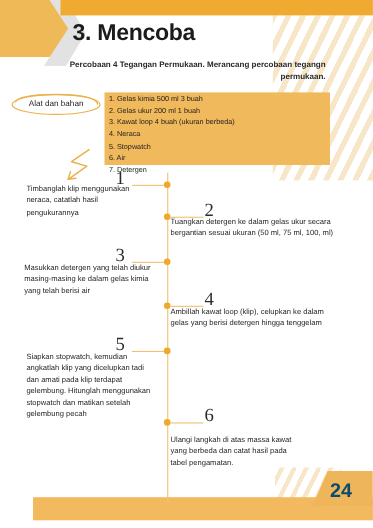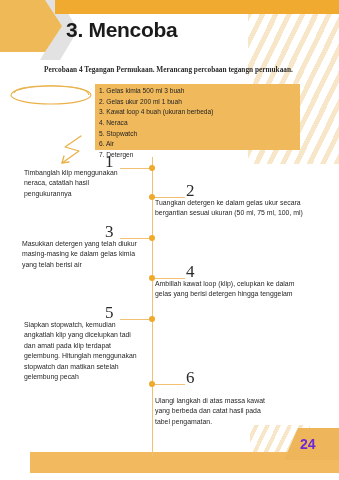--- a/index.html
+++ b/index.html
@@ -46,23 +46,23 @@
     clip-path:polygon(40px 0, 60px 0, 78px 30px, 60px 60px, 40px 60px, 58px 30px);
   }
 
   
   .title{
     position:absolute; left:66px; top:18px; z-index:6;
     font-size:21px; font-weight:bold; color:#1b1b1b;
     letter-spacing:-0.3px;
   }
   .subtitle{
-    position:absolute; left:44px; top:65px; width:252px; z-index:6;
+    position:absolute; left:44px; top:54px; width:252px; z-index:6;
     font-size:7.3px; font-weight:bold; color:#2a2a2a;
-    text-align:left; line-height:1.45;font-family:Liberation Serif, serif;
+    text-align:right; line-height:1.45;
   }
 
   
   .mat-box{
     position:absolute; left:95px; top:84px; width:205px; height:66px;
     background:#f0b95c; z-index:5;
   }
   .mat-list{
     position:absolute; left:99px; top:86px; width:200px; z-index:6;
     font-size:6.6px; color:#1f1f1f; line-height:1.62;
@@ -114,21 +114,21 @@
     position:absolute; left:30px; top:452px; width:309px; height:21px;
     background:#f2b95f; z-index:3;
   }
   .pagebadge{
     position:absolute; left:284px; top:428px; width:55px; height:32px;
     background:#efb55a; z-index:5;
     clip-path:polygon(14px 0, 55px 0, 55px 32px, 0 32px);
   }
   .pagenum{
     position:absolute; left:300px; top:436px; z-index:6;
-    font-size:14px; font-weight:bold; color:#6d28d9;
+    font-size:18px; font-weight:bold; color:#0c4a6e;
   }
 </style>
 </head>
 <body>
 
 <div id="page">
 
   <div class="stripes-tr"></div>
   <div class="stripes-br"></div>
 
@@ -148,20 +148,21 @@
     <div>5. Stopwatch</div>
     <div>6. Air</div>
     <div>7. Detergen</div>
   </div>
 
   <div class="oval-label">
     <svg viewBox="0 0 86 22">
       <ellipse cx="43" cy="11" rx="40" ry="9" fill="none" stroke="#eab14a" stroke-width="1.1"></ellipse>
       <path d="M6 9 Q8 2 43 1.8 Q79 2 81 11" fill="none" stroke="#eab14a" stroke-width="1.1"></path>
     </svg>
+    <span>Alat dan bahan</span>
   </div>
 
 
   <svg class="arrow-doodle" viewBox="0 0 34 34">
     <path d="M26 3 L10 14 L24 18 L7 30" fill="none" stroke="#eab14a" stroke-width="1.3" stroke-linecap="round" stroke-linejoin="round"></path>
     <path d="M7 30 L14 29 M7 30 L9 23" fill="none" stroke="#eab14a" stroke-width="1.3" stroke-linecap="round"></path>
   </svg>
 
   <div class="tl-line"></div>
 

